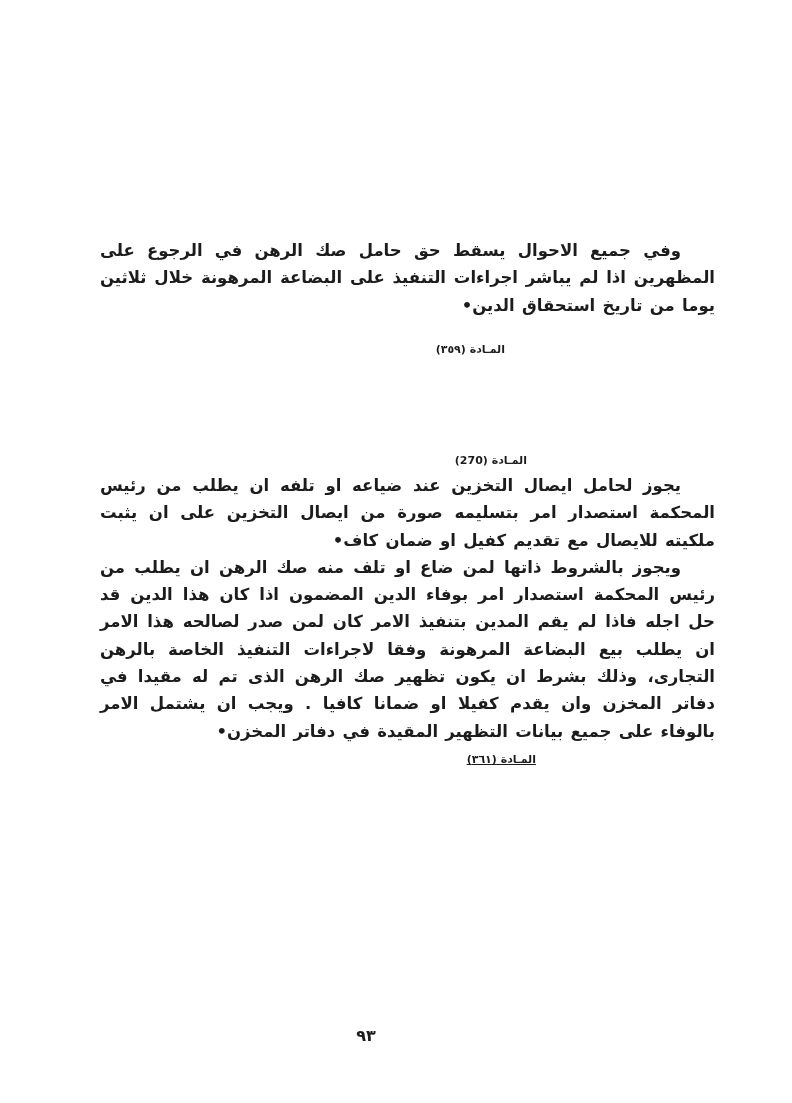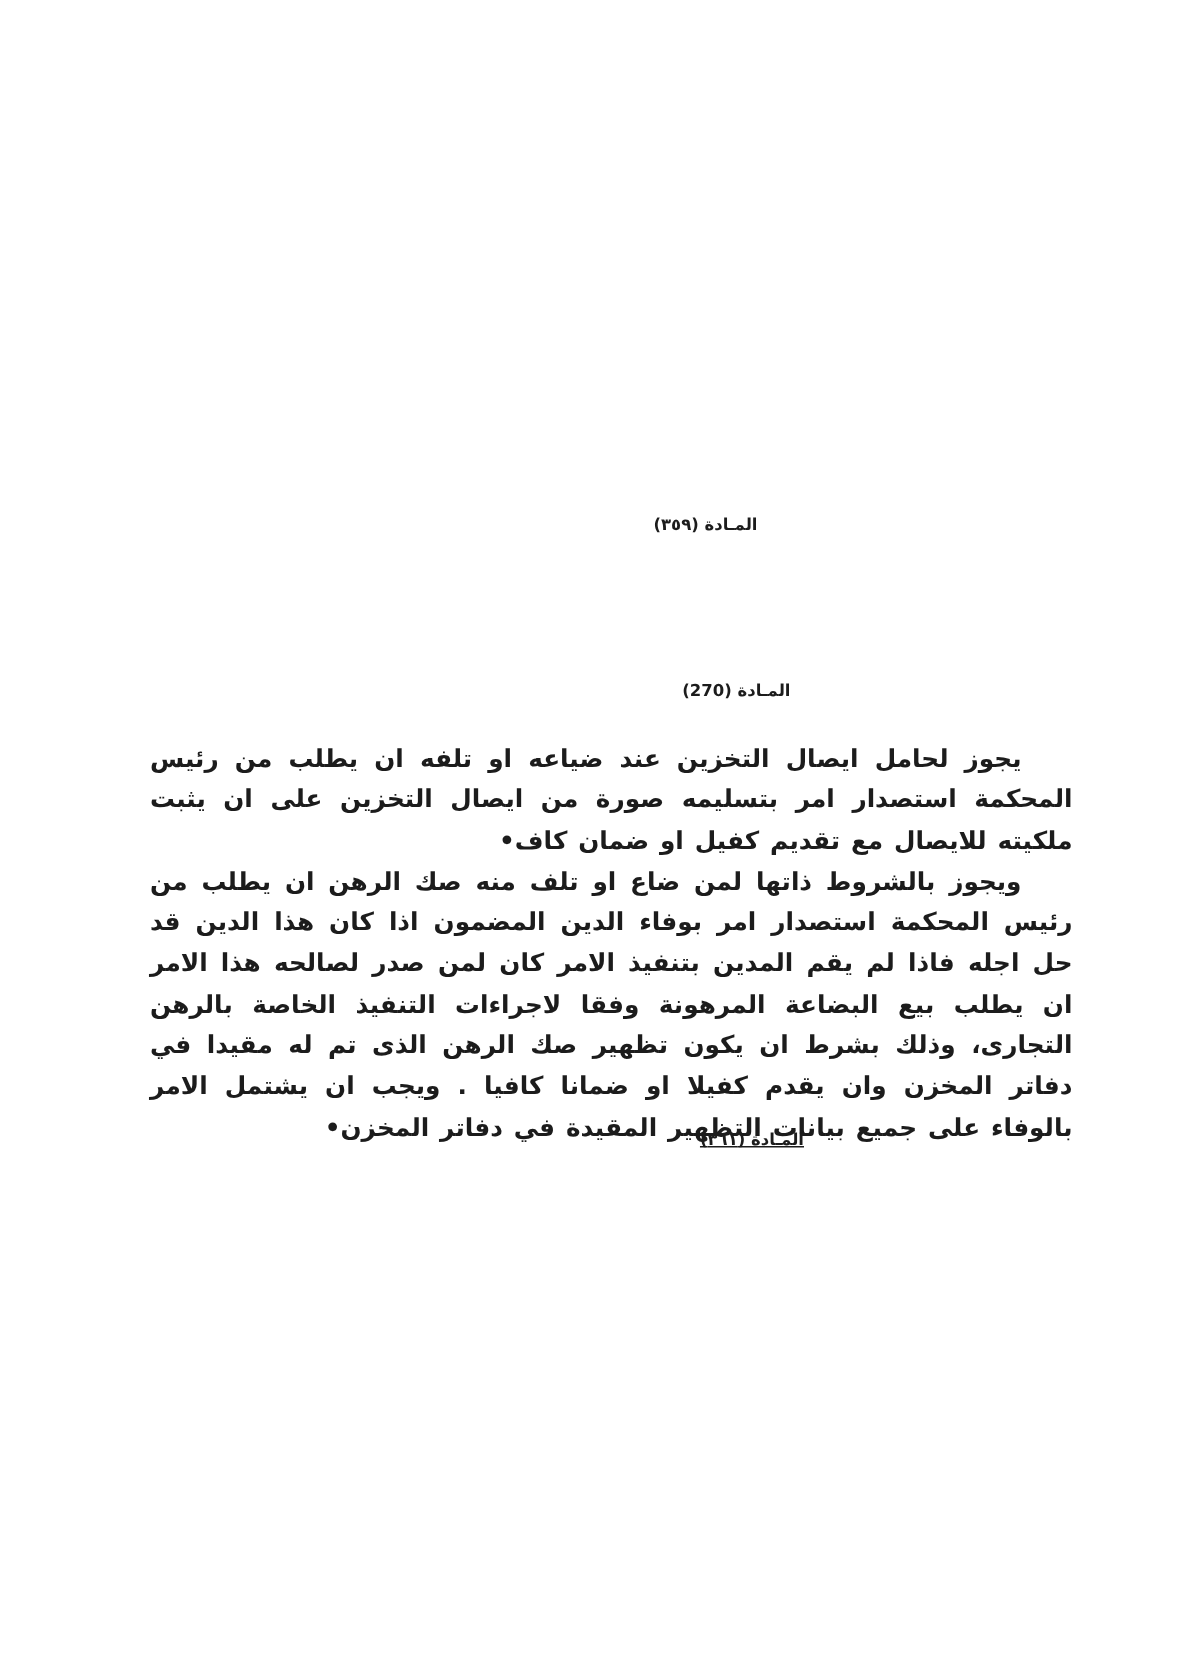--- a/index.html
+++ b/index.html
@@ -55,27 +55,33 @@
   .page-number span {
     position: relative;
     left: -30px; 
   }
 </style>
 </head>
 <body>
 
 <div class="page">
 
+  <div class="textcol" style="top: 237px;">
+    <p class="para indent">وفي جميع الاحوال يسقط حق حامل صك الرهن في الرجوع على المظهرين اذا لم يباشر اجراءات التنفيذ على البضاعة المرهونة خلال ثلاثين يوما من تاريخ استحقاق الدين•</p>
+  </div>
 
   <h2 class="article-title" style="top: 339px; right: 287px;">المـادة (٣٥٩)</h2>
 
   <h2 class="article-title" style="top: 450px; right: 265px;">المـادة (270)</h2>
-  <div class="textcol" style="top: 472px; margin-top: 20px;">
+  <div class="textcol" style="top: 472px;">
     <p class="para indent">يجوز لحامل ايصال التخزين عند ضياعه او تلفه ان يطلب من رئيس المحكمة استصدار امر بتسليمه صورة من ايصال التخزين على ان يثبت ملكيته للايصال مع تقديم كفيل او ضمان كاف•</p>
     <p class="para indent" style="margin-top: 0px;">ويجوز بالشروط ذاتها لمن ضاع او تلف منه صك الرهن ان يطلب من رئيس المحكمة استصدار امر بوفاء الدين المضمون اذا كان هذا الدين قد حل اجله فاذا لم يقم المدين بتنفيذ الامر كان لمن صدر لصالحه هذا الامر ان يطلب بيع البضاعة المرهونة وفقا لاجراءات التنفيذ الخاصة بالرهن التجارى، وذلك بشرط ان يكون تظهير صك الرهن الذى تم له مقيدا في دفاتر المخزن وان يقدم كفيلا او ضمانا كافيا . ويجب ان يشتمل الامر بالوفاء على جميع بيانات التظهير المقيدة في دفاتر المخزن•</p>
   </div>
 
   <h2 class="article-title" style="top: 749px; right: 256px; text-decoration: underline;">المـادة (٣٦١)</h2>
   <div class="textcol" style="top: 772px;">
   </div>
 
+  <div class="page-number">
+    <span>٩٣</span>
+  </div>
 
 </div>
 
 </body></html>

